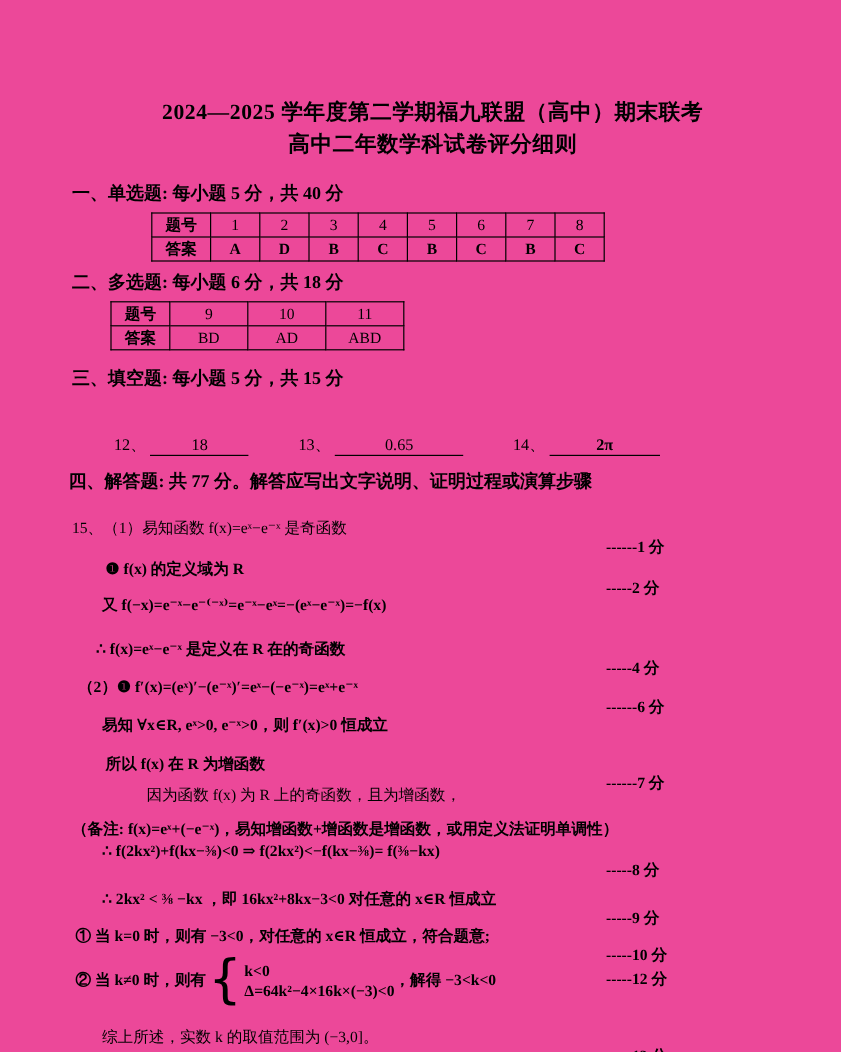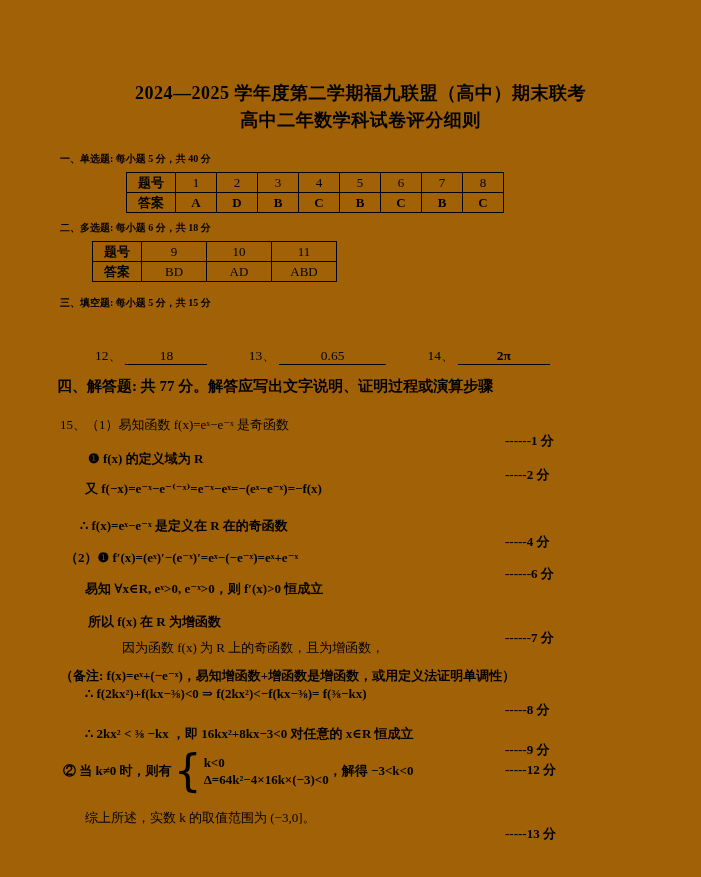--- a/index.html
+++ b/index.html
@@ -1,29 +1,29 @@
 <!DOCTYPE html>
 <html><head>
 <meta charset="utf-8">
 <style>
   html,body { margin:0; padding:0; background:#888; }
   .page {
     position:relative;
     width:701px; height:877px;
-    background:#a16207;
+    background:#ec4899;
     color:#000;
     font-family:"Liberation Serif","DejaVu Serif",serif;
     font-size:13px;
     overflow:hidden;
     margin:0 auto;
     box-sizing:border-box;
     padding:80px 40px 0 60px;
   }
   .title { text-align:center; font-weight:bold; font-size:18px; line-height:27px; letter-spacing:0.5px; }
-  .sec-heading { font-weight:bold; font-size:10px; margin-top:18px; }
+  .sec-heading { font-weight:bold; font-size:15px; margin-top:18px; }
   .sec-heading.big { font-size:15px; }
 
   table.ans { border-collapse:collapse; margin-top:6px; table-layout:fixed; }
   table.ans td {
     border:1.5px solid #000;
     height:19px; text-align:center; vertical-align:middle;
     font-size:13px; padding:0 2px;
   }
   td.lbl { font-weight:bold; width:44px; }
   table.t1 { margin-left:66px; }
@@ -175,20 +175,24 @@
     <div class="sol-line" style="padding-left:25px;">
       <span class="txt">∴  f(2kx²)+f(kx−⅜)&lt;0 ⇒ f(2kx²)&lt;−f(kx−⅜)= f(⅜−kx)</span>
       <span class="score">-----8 分</span>
     </div>
 
     <div class="sol-line" style="margin-top:22px; padding-left:25px;">
       <span class="txt">∴  2kx² &lt; ⅜ −kx ，即 16kx²+8kx−3&lt;0 对任意的 x∈R 恒成立</span>
       <span class="score">-----9 分</span>
     </div>
 
+    <div class="sol-line" style="margin-top:13px; padding-left:3px;">
+      <span class="txt">① 当 k=0 时，则有 −3&lt;0，对任意的 x∈R 恒成立，符合题意;</span>
+      <span class="score">-----10 分</span>
+    </div>
 
     <div class="sol-line case-line" style="margin-top:8px; padding-left:3px;">
       <span class="txt">② 当 k≠0 时，则有</span>
       <span class="brace">{</span>
       <span class="cases">
         <span>k&lt;0</span>
         <span>Δ=64k²−4×16k×(−3)&lt;0</span>
       </span>
       <span class="txt">，解得 −3&lt;k&lt;0</span>
       <span class="score">-----12 分</span>

